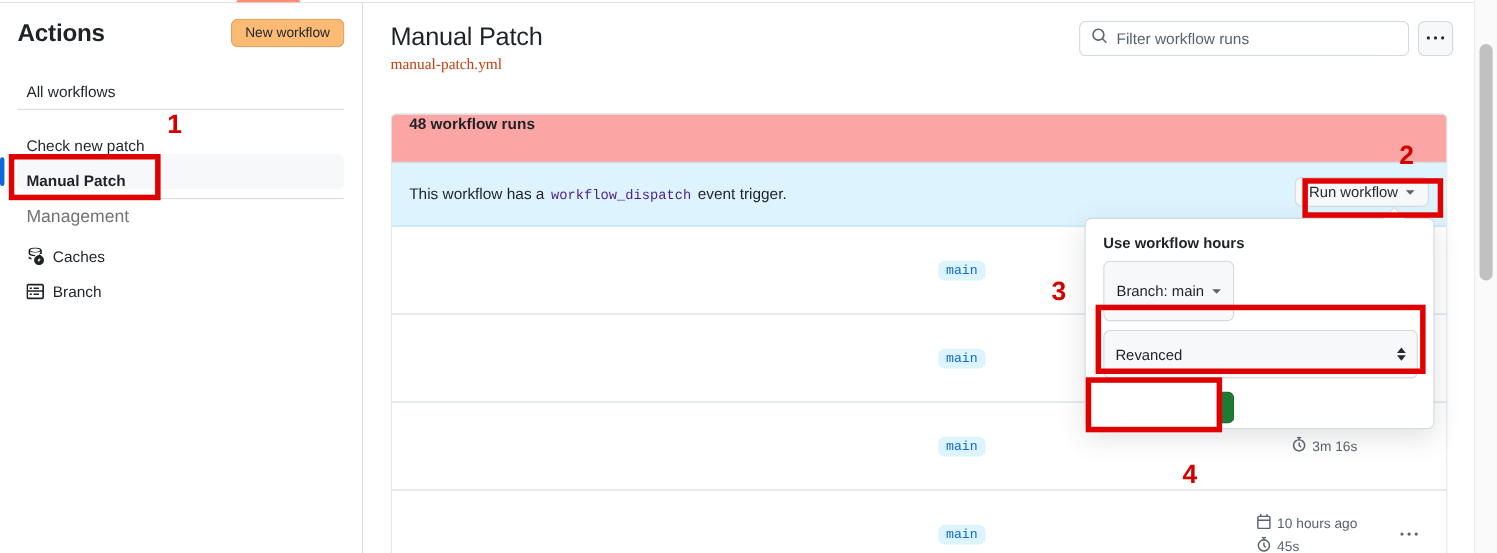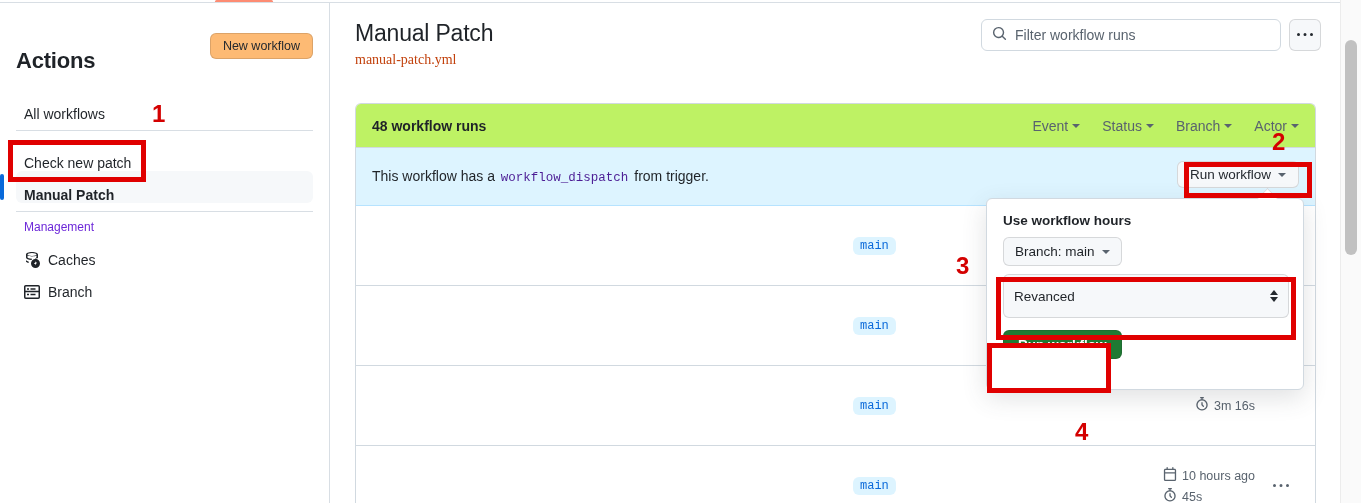--- a/index.html
+++ b/index.html
@@ -27,21 +27,21 @@
   .sidebar {
     position: absolute; left: 0; top: 3px; width: 330px; height: 500px;
     background: #fff; border-right: 1px solid #d8dee4;
     padding: 0 16px;
   }
   .sb-head {
     display: flex; align-items: center; justify-content: space-between;
     padding: 14px 0 6px 0;
   }
   .sb-title {
-    font-size: 22px; font-weight: 600; color: #1f2328; letter-spacing: -0.2px; margin-top: 31px;
+    font-size: 22px; font-weight: 600; color: #1f2328; letter-spacing: -0.2px;
   }
   .new-wf-btn {
     font-size: 12.5px; color: #24292f; background: #fdba74;
     border: 1px solid rgba(31,35,40,0.15); border-radius: 6px;
     padding: 5px 12px; cursor: pointer; white-space: nowrap;
     font-family: "Liberation Sans", sans-serif;
   }
   .sb-list { margin-top: 10px; }
   .sb-item {
     position: relative; display: flex; align-items: flex-end; gap: 8px;
@@ -50,21 +50,21 @@
   }
   .sb-item.selected {
     background: #f6f8fa; font-weight: 600;
   }
   .sb-item.selected::before {
     content: ""; position: absolute; left: -16px; top: 3px;
     width: 4px; height: 26px; background: #0969da; border-radius: 6px;
   }
   .sb-divider { height: 1px; background: #d8dee4; margin: 8px 0; }
   .sb-section-label {
-    font-size: 12px; color: #6d28d9; padding: 0 8px; margin: 6px 0 2px 0;
+    font-size: 16px; color: #737373; padding: 0 8px; margin: 6px 0 2px 0;
     font-weight: 400;
   }
   .sb-icon { width: 16px; height: 16px; display:inline-flex; color:#1f2328; }
   .sb-icon svg { width:16px; height:16px; fill: currentColor; }
 
   
   .main {
     position: absolute; left: 331px; top: 3px; width: 1009px; height: 500px;
     background: #fff; padding: 0 0 0 24px;
   }
@@ -96,22 +96,22 @@
   }
   .kebab-btn svg { width: 16px; height: 16px; fill: #24292f; }
 
   
   .runs-card {
     position: absolute; left: 24px; top: 100px; width: 961px; height: 403px;
     border: 1px solid #d1d9e0; border-bottom: none;
     border-radius: 6px 6px 0 0; overflow: hidden; background: #fff;
   }
   .runs-header {
-    height: 44px; background: #bef264; border-bottom: 1px solid #d1d9e0;
-    display: flex; align-items: center; padding: 0 16px;
+    height: 44px; background: #fca5a5; border-bottom: 1px solid #d1d9e0;
+    display: flex; align-items: flex-start; padding: 0 16px;
   }
   .runs-count { font-size: 14px; font-weight: 600; color: #1f2328; }
   .runs-filters { margin-left: auto; display: flex; align-items: center; gap: 22px; }
   .filter-btn {
     font-size: 14px; color: #59636e; cursor: pointer;
     display: inline-flex; align-items: center; gap: 4px;
   }
   .caret { width: 0; height: 0; border-left: 4px solid transparent;
            border-right: 4px solid transparent; border-top: 4px solid #59636e; }
 
@@ -137,21 +137,21 @@
     display: flex; align-items: center; padding: 0 16px; position: relative;
   }
   .run-row:last-child { border-bottom: none; }
   .branch-badge {
     position: absolute; left: 497px;
     font-family: "Liberation Mono", "DejaVu Sans Mono", monospace;
     font-size: 12px; color: #0969da; background: #ddf4ff;
     border-radius: 6px; padding: 2px 7px;
   }
   .run-meta {
-    position: absolute; right: 60px; display: flex; flex-direction: column;
+    position: absolute; right: 81px; display: flex; flex-direction: column;
     gap: 4px; align-items: flex-start; font-size: 12.5px; color: #59636e;
   }
   .meta-line { display: flex; align-items: center; gap: 5px; white-space: nowrap; }
   .meta-line svg { width: 14px; height: 14px; fill: #59636e; flex:none; }
   .row-kebab {
     position: absolute; right: 20px; width: 28px; height: 28px;
     display:flex; align-items:center; justify-content:center; cursor: pointer;
   }
   .row-kebab svg { width: 16px; height: 16px; fill: #59636e; }
 
@@ -165,21 +165,21 @@
   .dropdown::before {
     content:""; position: absolute; top: -8px; right: 28px;
     width: 14px; height: 14px; background: #fff;
     border-left: 1px solid #d1d9e0; border-top: 1px solid #d1d9e0;
     transform: rotate(45deg);
   }
   .dd-label { font-size: 13.5px; font-weight: 600; color: #1f2328; }
   .branch-select {
     margin-top: 9px; display: inline-flex; align-items: center; gap: 7px;
     background: #f6f8fa; border: 1px solid rgba(31,35,40,0.15);
-    border-radius: 6px; padding: 6px 11px; font-size: 13.5px; color: #1f2328;
+    border-radius: 6px; padding: 19px 11px; font-size: 13.5px; color: #1f2328;
     cursor: pointer;
   }
   .dd-question {
     margin-top: 16px;
     font-family: "Liberation Mono", "DejaVu Sans Mono", monospace;
     font-size: 12.5px; font-weight: 700; color: #1f2328;
   }
   .req-star { color: #cf222e; font-weight: 700; }
   .dd-select {
     margin-top: 8px; width: 286px; height: 44px; background: #f6f8fa;
@@ -291,45 +291,27 @@
             <path d="M8 9a1.5 1.5 0 1 0 0-3 1.5 1.5 0 0 0 0 3ZM1.5 9a1.5 1.5 0 1 0 0-3 1.5 1.5 0 0 0 0 3Zm13 0a1.5 1.5 0 1 0 0-3 1.5 1.5 0 0 0 0 3Z"></path>
           </svg>
       </div>
     </div>
 
     
     <div class="runs-card">
 
       <div class="runs-header">
         <span class="runs-count">48 workflow runs</span>
-        <div class="runs-filters">
-          <span class="filter-btn">
-            <span>Event</span>
-            <span class="caret"></span>
-          </span>
-          <span class="filter-btn">
-            <span>Status</span>
-            <span class="caret"></span>
-          </span>
-          <span class="filter-btn">
-            <span>Branch</span>
-            <span class="caret"></span>
-          </span>
-          <span class="filter-btn">
-            <span>Actor</span>
-            <span class="caret"></span>
-          </span>
-        </div>
       </div>
 
       <div class="dispatch-banner">
         <span class="dispatch-text">
           <span>This workflow has a</span>
           <code>workflow_dispatch</code>
-          <span>from trigger.</span>
+          <span>event trigger.</span>
         </span>
         <button class="run-wf-btn">
           <span>Run workflow</span>
           <span class="caret"></span>
         </button>
       </div>
 
       <div class="run-row">
         <span class="branch-badge">main</span>
       </div>

